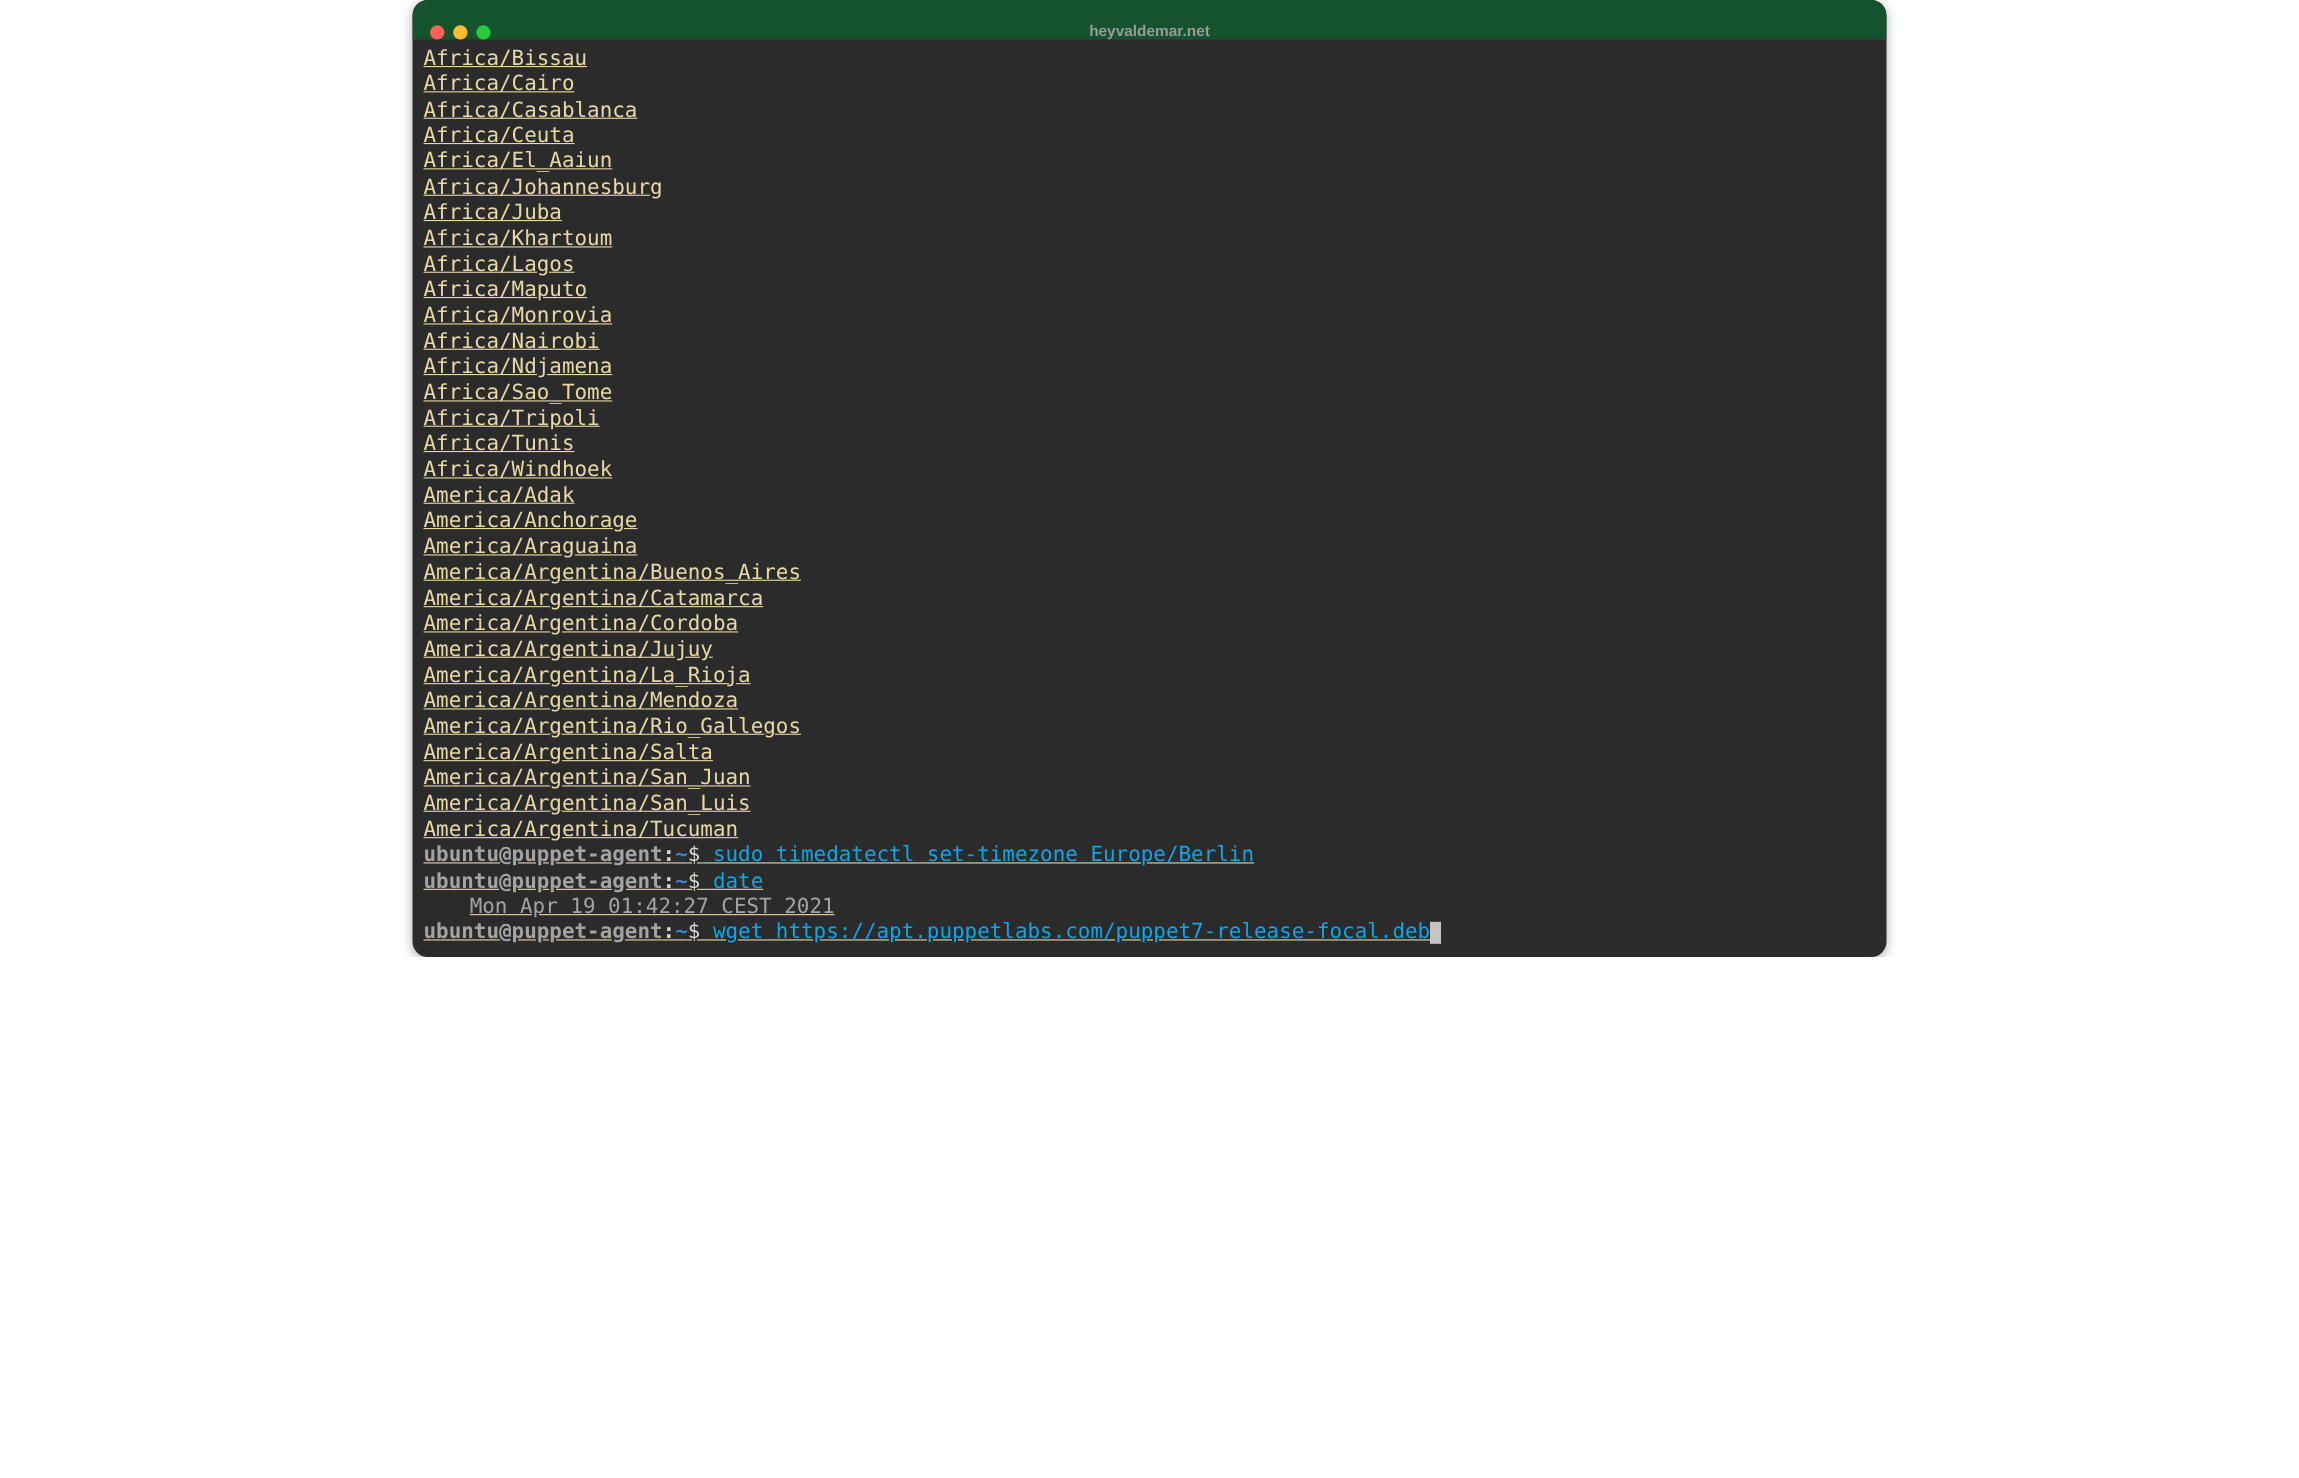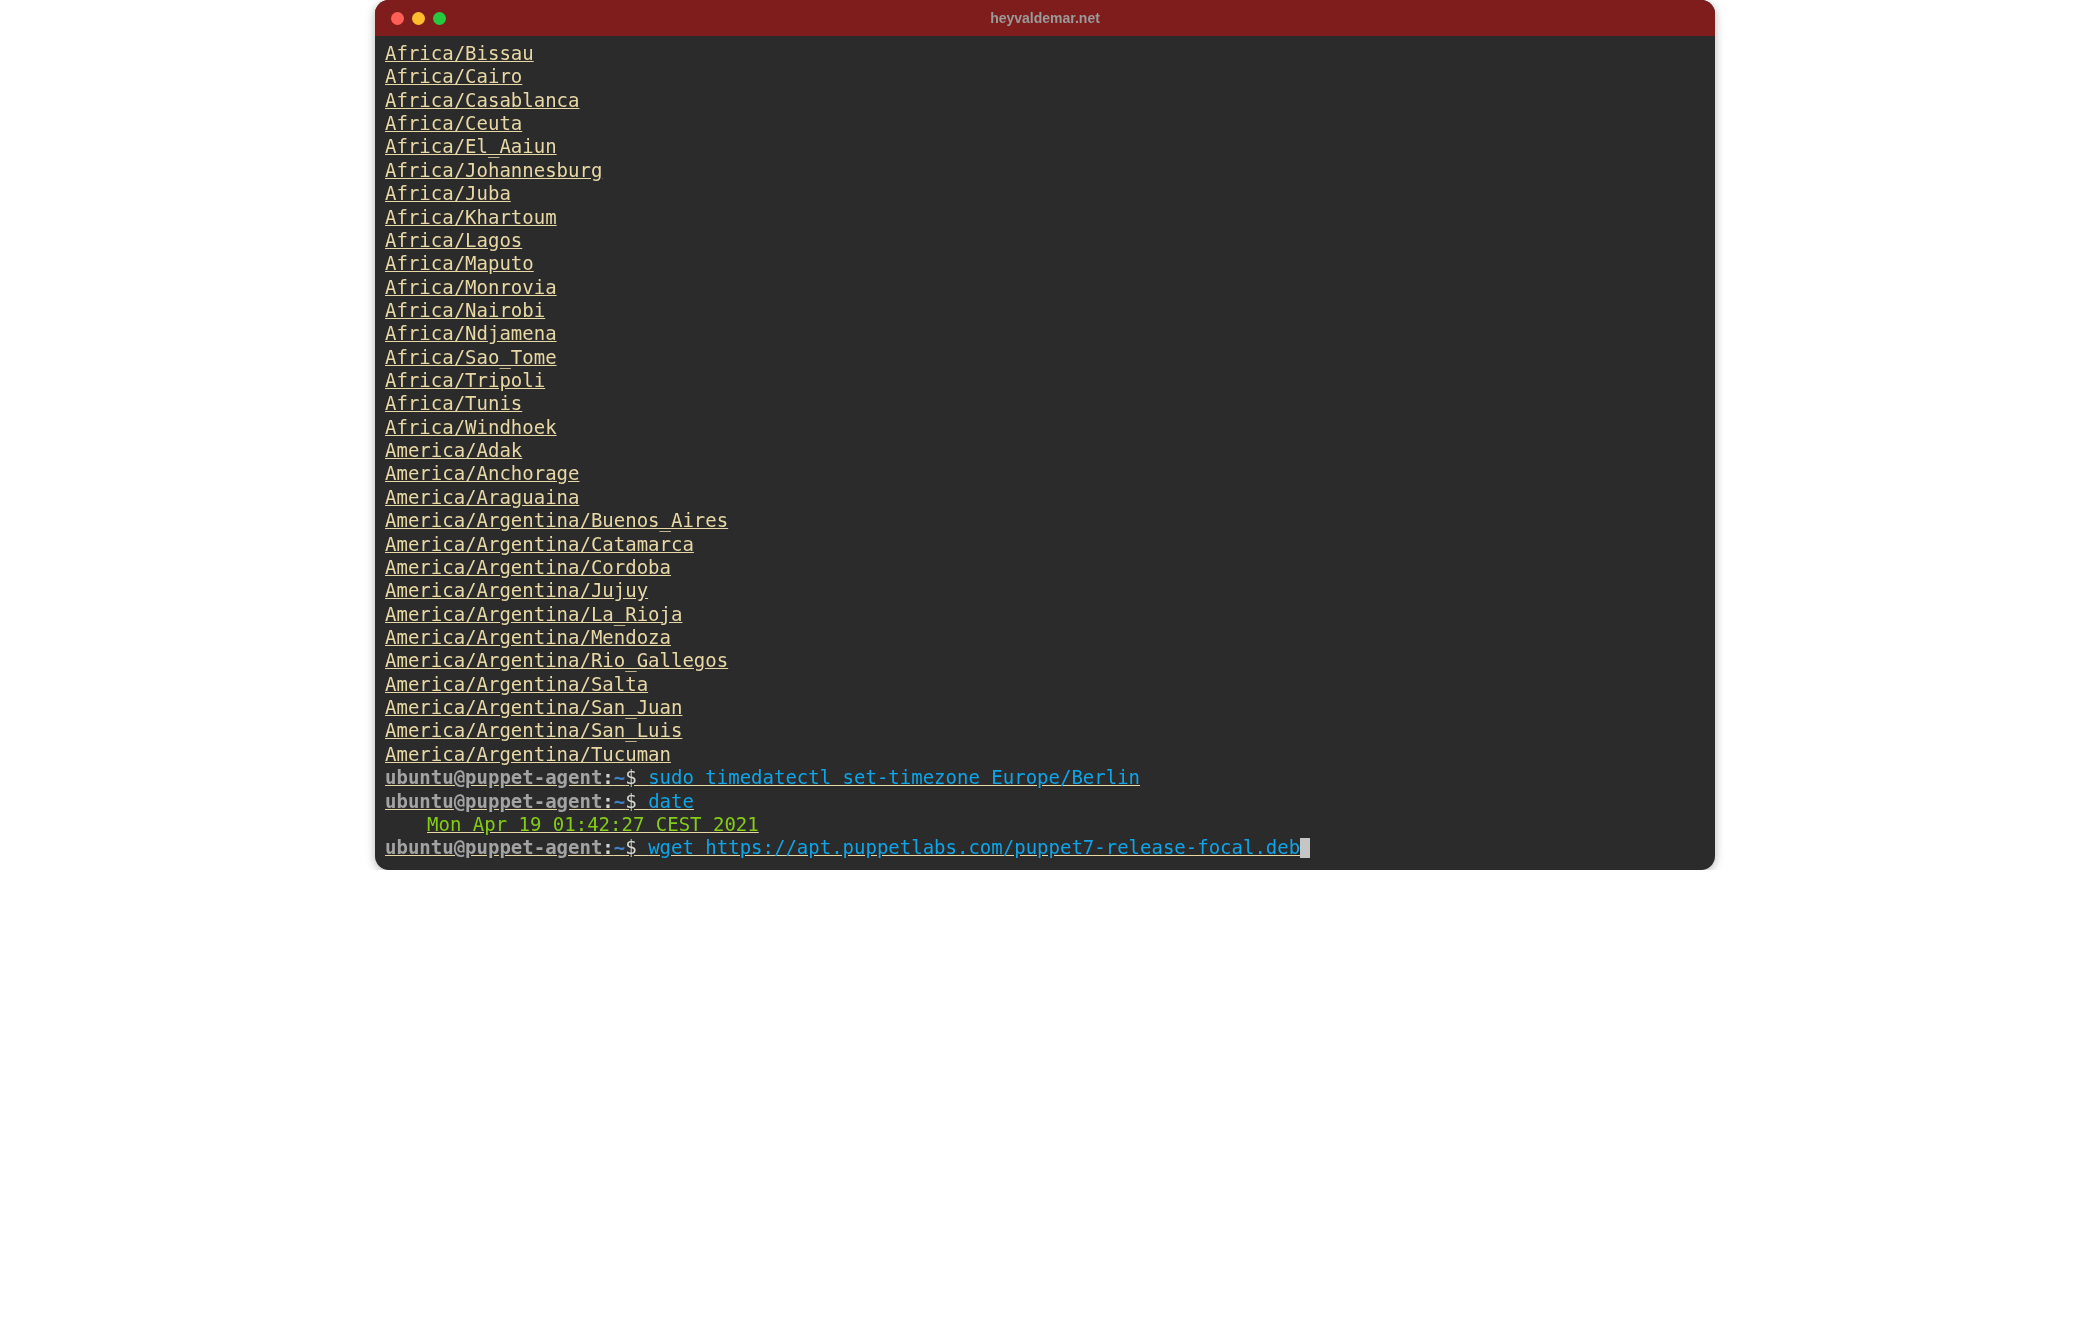--- a/index.html
+++ b/index.html
@@ -11,23 +11,23 @@
   .window {
     width: 1340px;
     margin: 0 auto;
     background: #2b2b2b;
     border-radius: 14px;
     overflow: hidden;
     box-shadow: 0 2px 10px rgba(0,0,0,0.3);
   }
   .titlebar {
     height: 36px;
-    background: #7f1d1d;
+    background: #14532d;
     display: flex;
-    align-items: center;
+    align-items: flex-end;
     padding: 0 16px;
     position: relative;
   }
   .traffic-lights {
     display: flex;
     gap: 8px;
   }
   .tl {
     width: 13px;
     height: 13px;
@@ -57,21 +57,21 @@
     text-decoration: underline;
   }
   .out-line {
     display: block;
   }
   .prompt-user { color: #a3a3a3; font-weight: bold; }
   .prompt-colon { color: #d3d7cf; font-weight: bold; }
   .prompt-path { color: #3e84c6; font-weight: bold; }
   .prompt-dollar { color: #d3d7cf; }
   .cmd { color: #0ea5e9; margin-top: 47px; }
-  .date-output { color: #84cc16; padding-left: 42px; }
+  .date-output { color: #a3a3a3; padding-left: 42px; }
   .cursor-block {
     display: inline-block;
     width: 10px;
     height: 20px;
     background: #c5c5c5;
     vertical-align: text-bottom;
     margin-left: 0px;
   }
 </style>
 </head>

